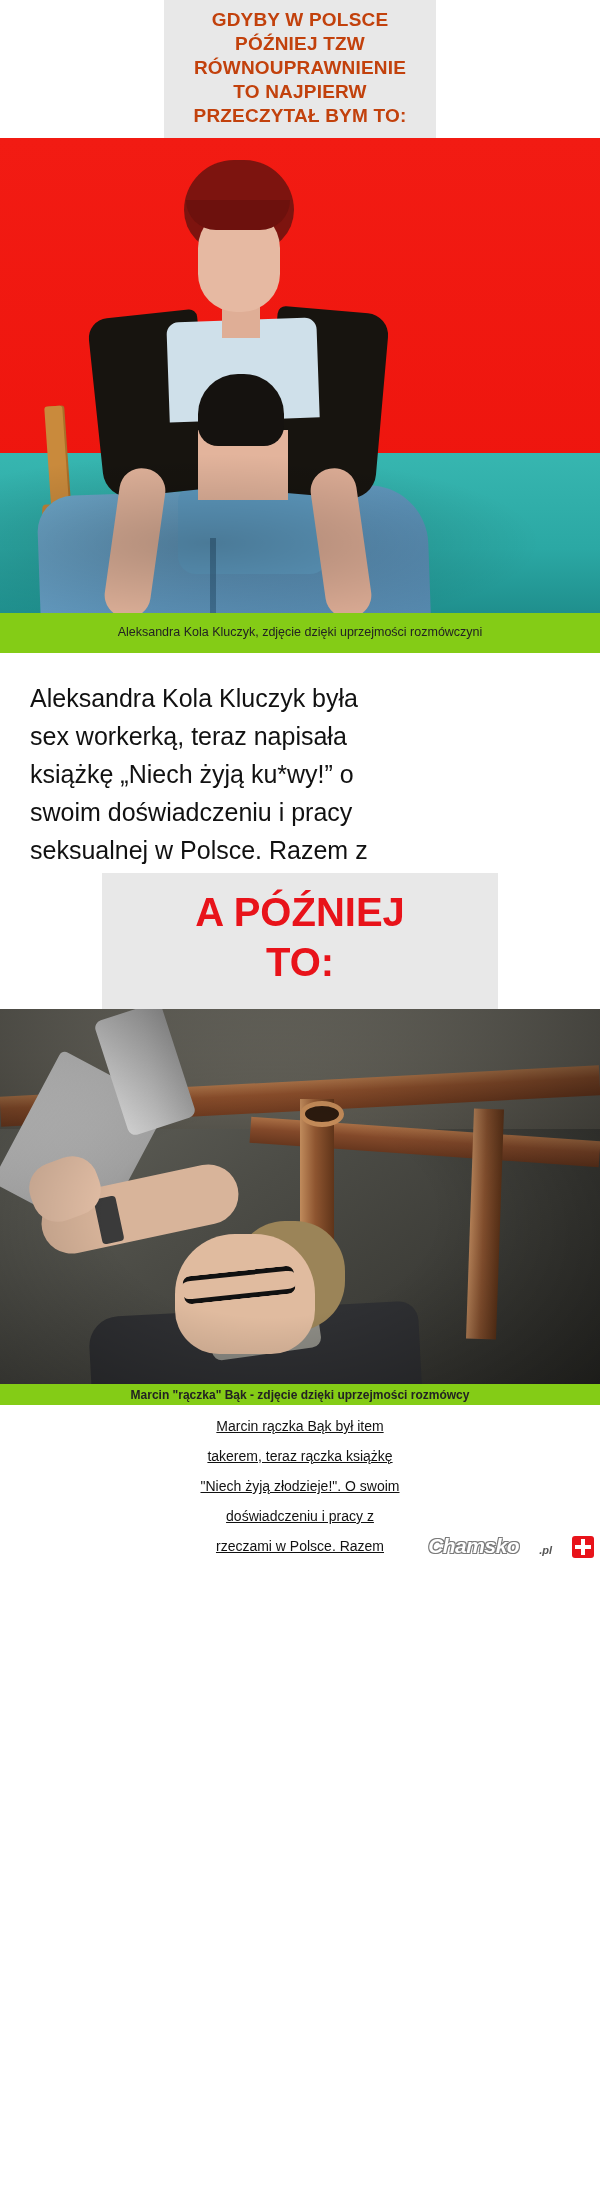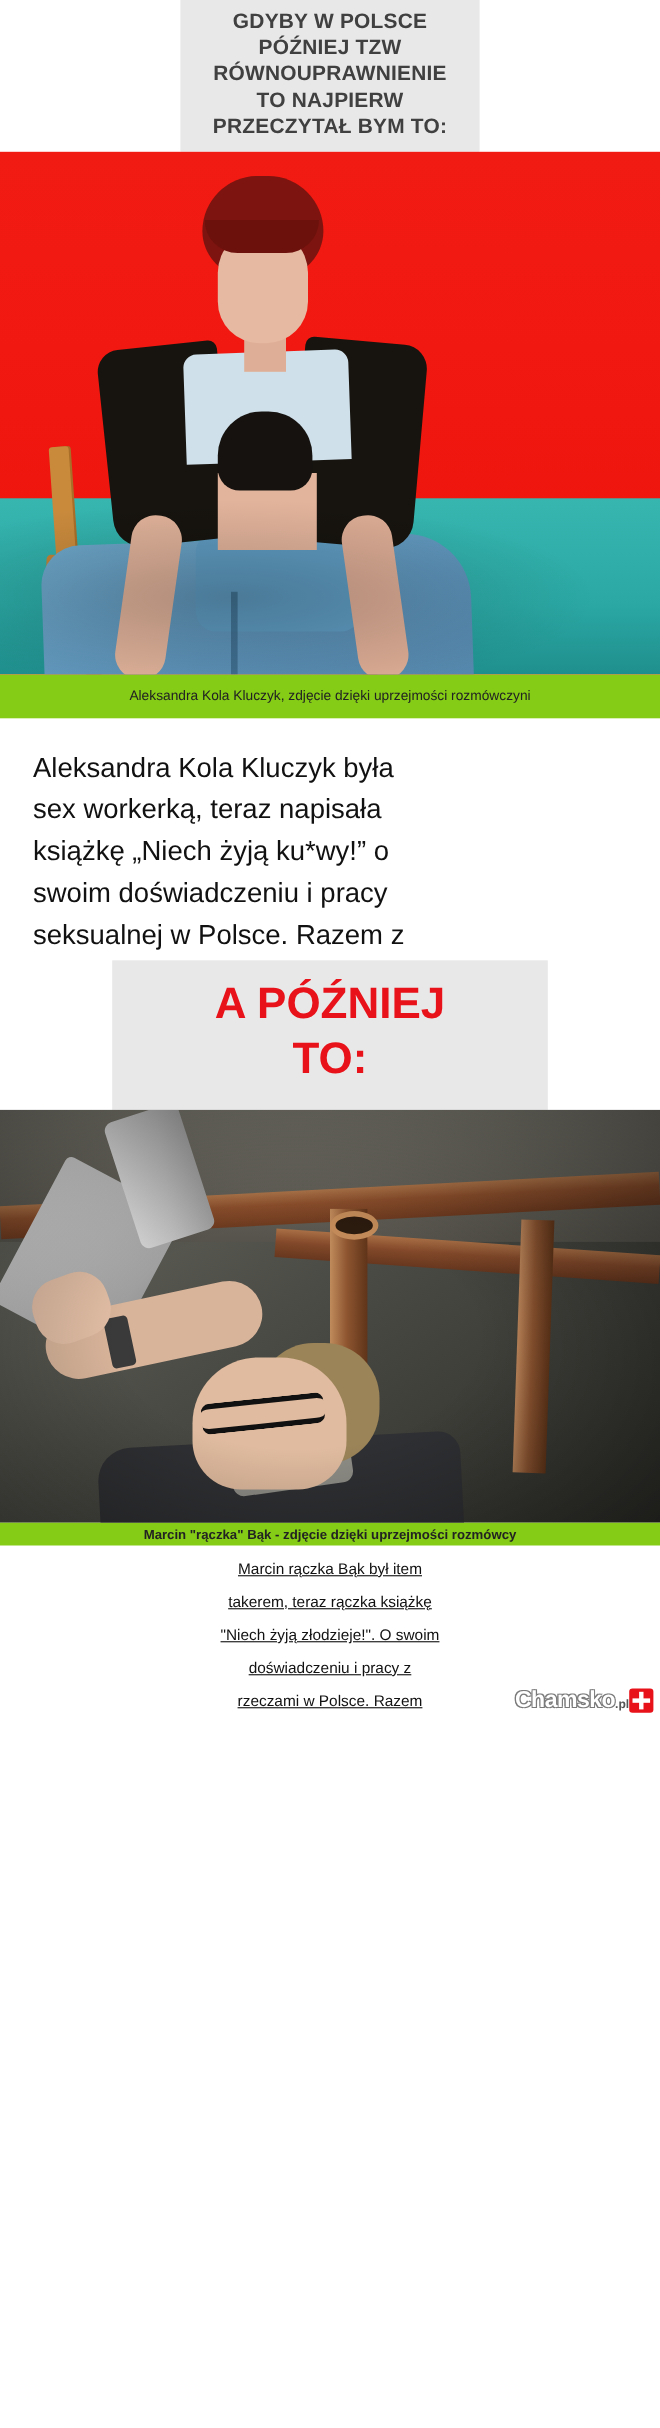--- a/index.html
+++ b/index.html
@@ -23,21 +23,21 @@
     background: #e8e8e8;
     text-align: center;
     box-sizing: border-box;
   }
   .caption-top {
     padding: 8px 0 10px 0;
     margin: 0 auto;
     width: 272px;
   }
   .caption-top .line {
-    color: #404040;
+    color: #c2410c;
     font-weight: bold;
     font-size: 19px;
     line-height: 24px;
     letter-spacing: 0.2px;
   }
   .caption-mid {
     width: 396px;
     margin: 0 auto;
     padding: 14px 0 22px 0;
   }
@@ -440,25 +440,26 @@
     inset: 0;
     background: radial-gradient(ellipse at 45% 55%, rgba(0,0,0,0) 35%, rgba(0,0,0,.45) 100%);
   }
 
   
   .watermark {
     position: absolute;
     right: 4px;
     bottom: 2px;
     display: flex;
-    align-items: center;
-    gap: 0;
+    align-items: flex-end;
+    gap: 20px;
     background: rgba(255,255,255,.75);
     padding: 1px 2px;
     border-radius: 2px;
+    font-style: italic;
   }
   .watermark .wm-text {
     font-size: 21px;
     font-weight: bold;
     color: #ffffff;
     text-shadow: 1px 1px 0 #7a7a7a, -1px -1px 0 #7a7a7a, 1px -1px 0 #7a7a7a, -1px 1px 0 #7a7a7a;
     letter-spacing: -0.5px;
   }
   .watermark .wm-sub {
     font-size: 11px;

